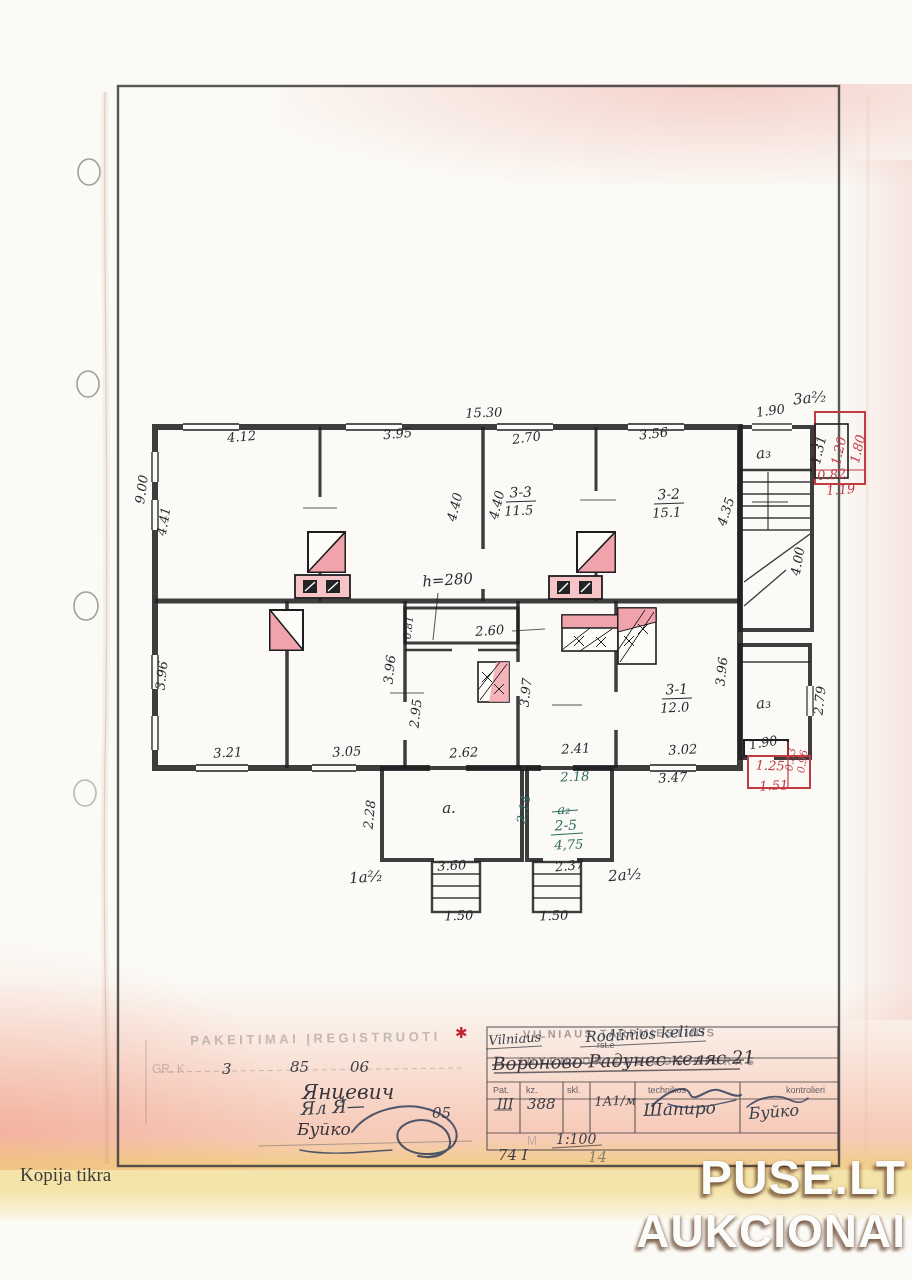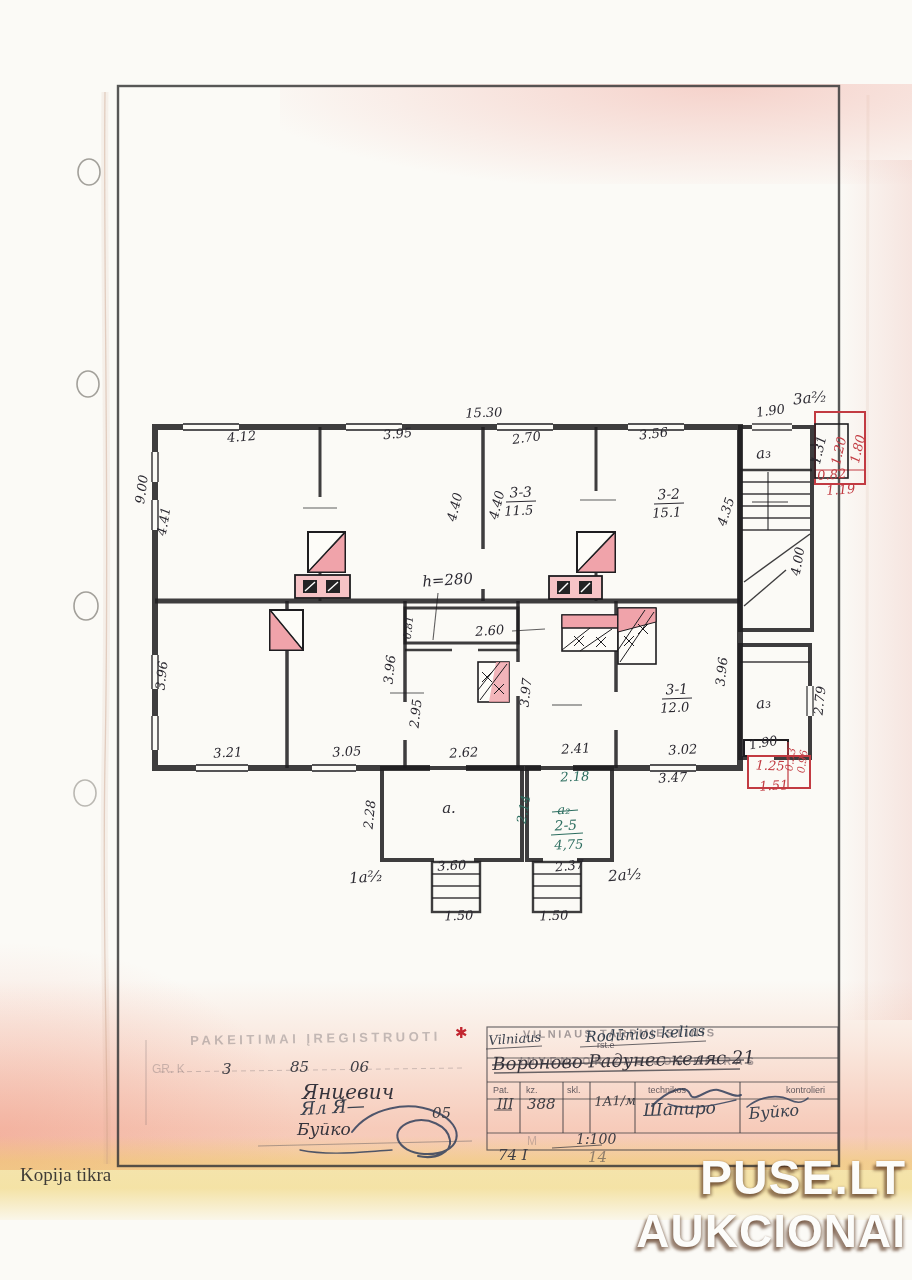--- a/index.html
+++ b/index.html
@@ -410,21 +410,21 @@
   <div class="t colhead" style="left:567px;top:1085px;">skl.</div>
   <div class="t colhead" style="left:597px;top:1040px;">rst.ė</div>
   <div class="t colhead" style="left:648px;top:1085px;">technikos</div>
   <div class="t colhead" style="left:786px;top:1085px;">kontrolieri</div>
   <div class="t typed" style="left:497px;top:1096px;font-size:14px;">III</div>
   <div class="t typed" style="left:527px;top:1095px;">388</div>
   <div class="t typed" style="left:594px;top:1094px;font-size:13px;transform:rotate(-2deg);">1А1/м</div>
   <div class="t hw" style="left:643px;top:1100px;font-size:17px;transform:rotate(-2deg);">Шапиро</div>
   <div class="t hw" style="left:748px;top:1104px;font-size:16px;transform:rotate(-4deg);">Буйко</div>
   <div class="t faint" style="left:527px;top:1134px;">М</div>
-  <div class="t typed" style="left:556px;top:1131px;font-size:14px;margin-left:20px;">1:100</div>
+  <div class="t typed" style="left:556px;top:1131px;font-size:14px;">1:100</div>
   <div class="t typed" style="left:498px;top:1146px;">74 I</div>
   <div class="t typed" style="left:588px;top:1148px;opacity:.55;">14</div>
 
   <div class="copy-note">Kopija tikra</div>
   <div class="t wm wm1">PUSE.LT</div>
   <div class="t wm wm2">AUKCIONAI</div>
 
 </div>
 
 </body></html>

